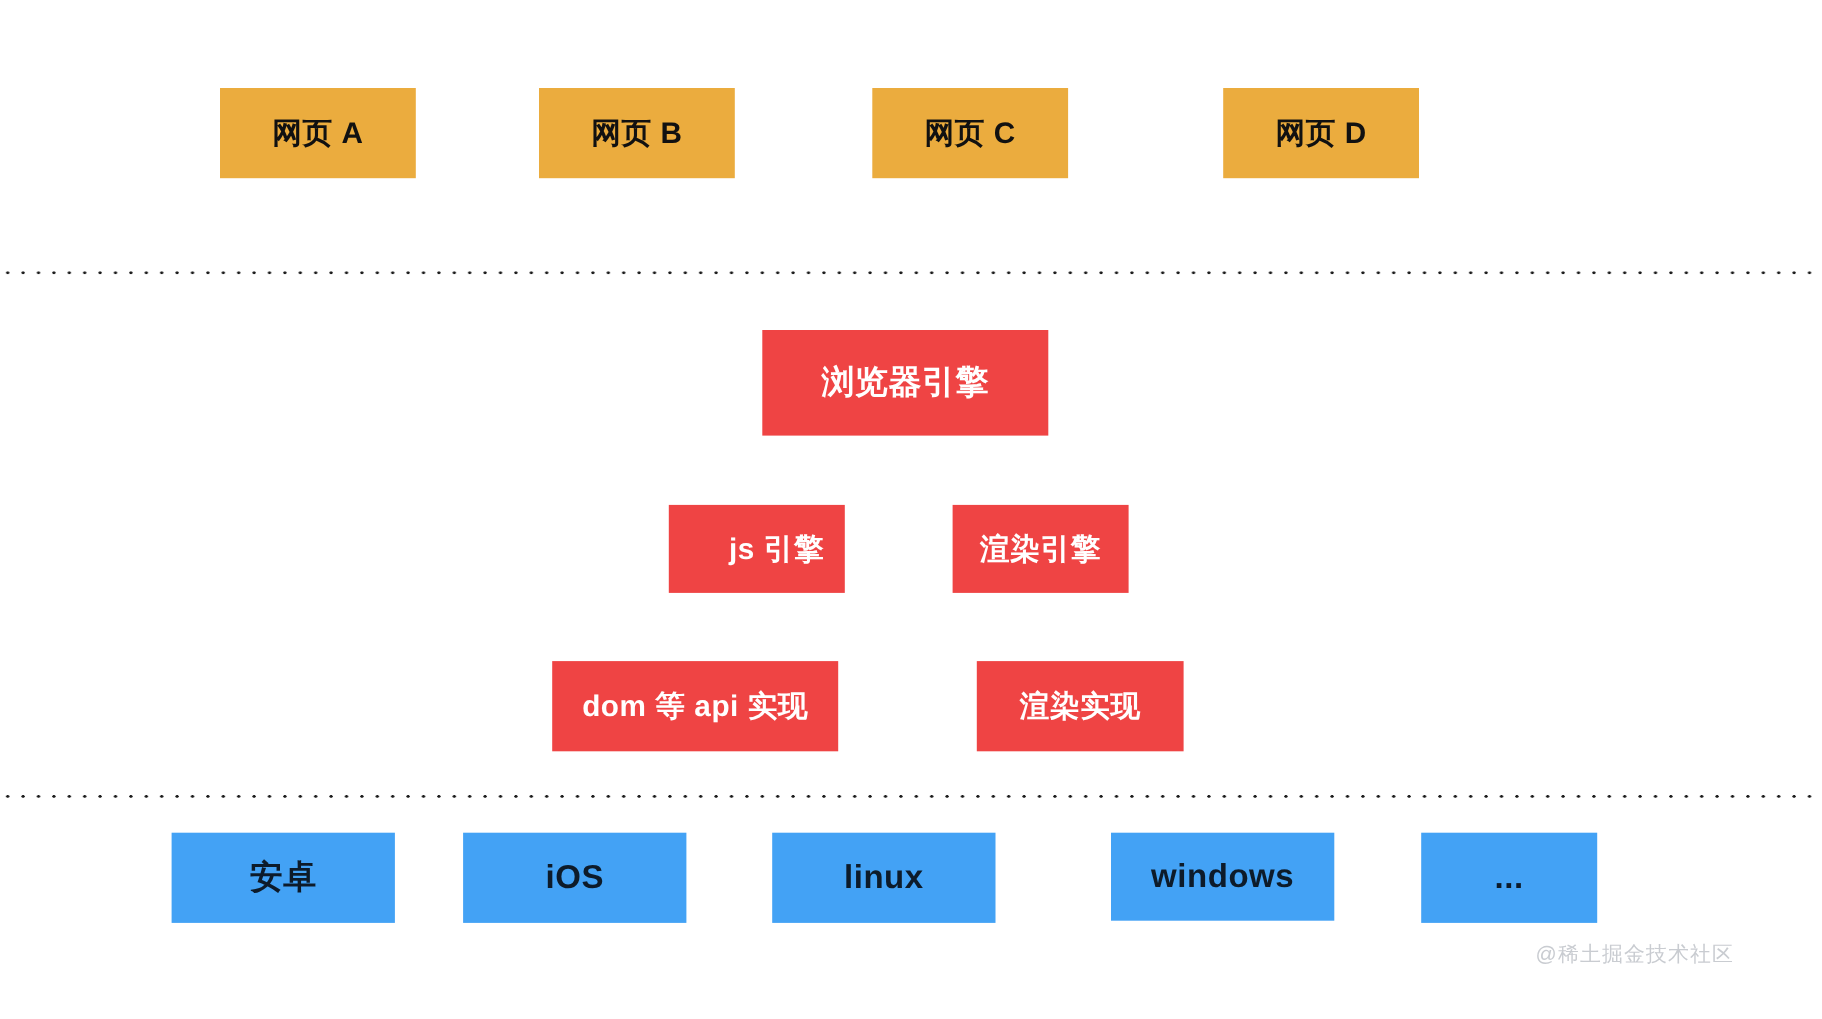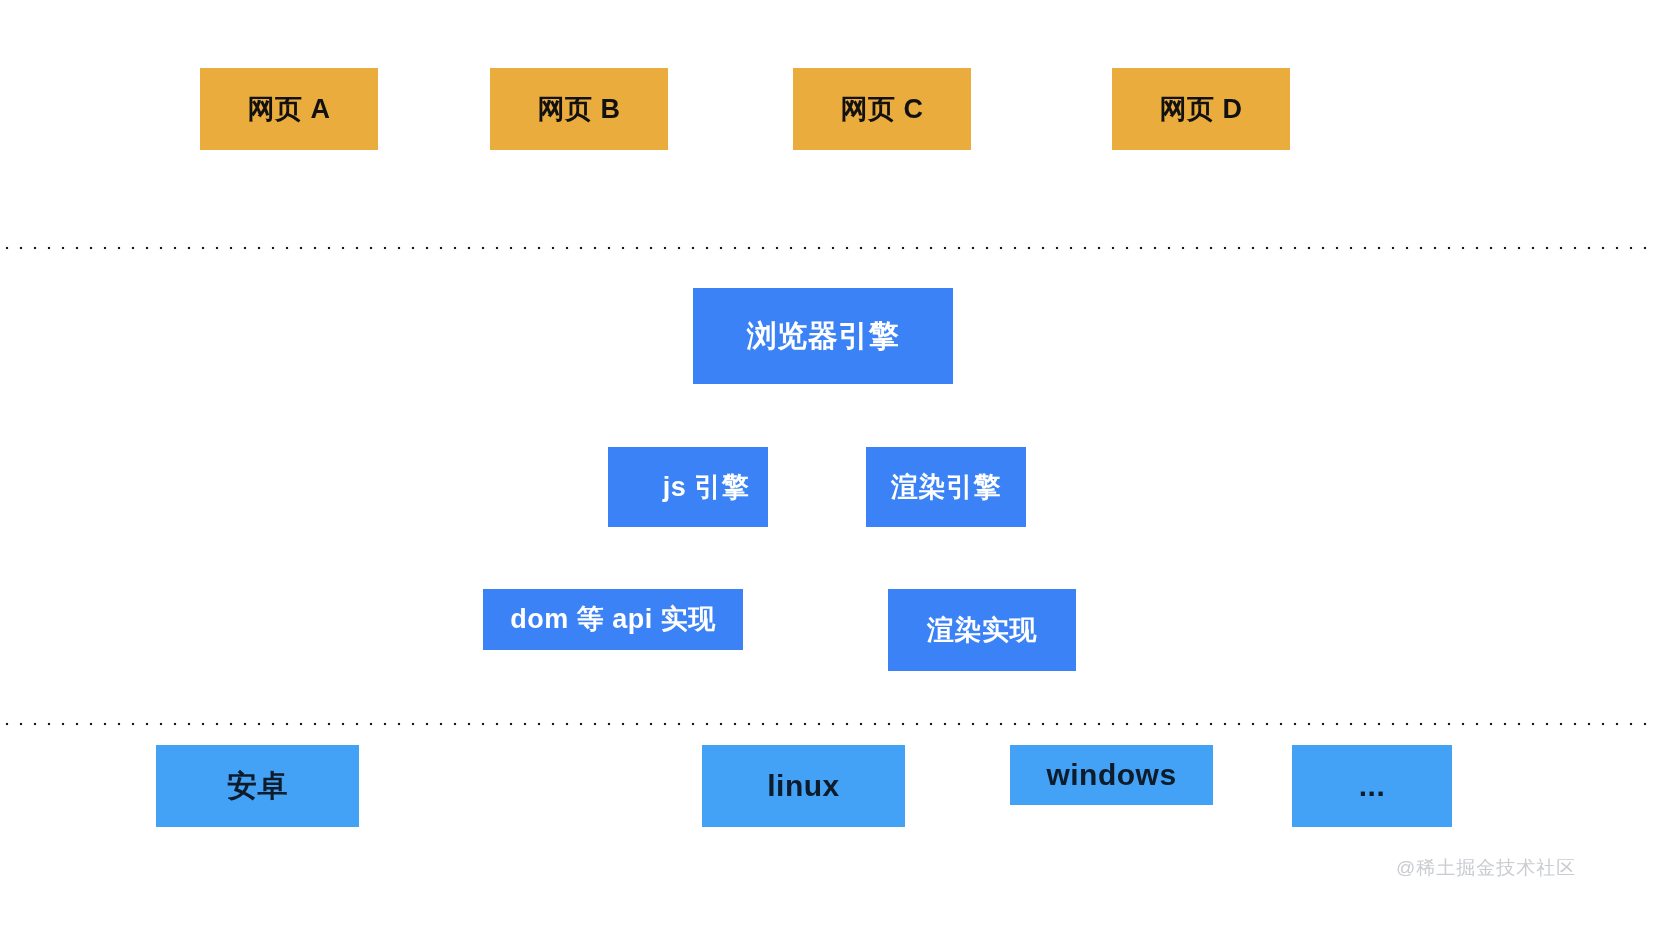--- a/index.html
+++ b/index.html
@@ -22,28 +22,29 @@
     position: absolute;
     display: flex;
     align-items: center;
     justify-content: center;
     box-sizing: border-box;
     font-weight: 700;
     letter-spacing: 0.5px;
     line-height: 1;
     text-align: center;
     white-space: nowrap;
+    margin-top: 12px;
   }
   .box-page {
     background: #EBAC3E;
     color: #111111;
     font-size: 27px;
   }
   .box-engine {
-    background: #3b82f6;
+    background: #ef4444;
     color: #ffffff;
     font-size: 27px;
   }
   .box-engine.lvl1 { font-size: 30px; }
   .box-os {
     background: #43A2F5;
     color: #0d1b2a;
     font-size: 30px;
   }
   .divider {
@@ -87,36 +88,39 @@
 
   <div class="box box-engine lvl1" style="left:693px; top:288px; width:260px; height:96px;">
     <span>浏览器引擎</span>
   </div>
   <div class="box box-engine" style="left:608px; top:447px; width:160px; height:80px;padding-left:36px;">
     <span>js 引擎</span>
   </div>
   <div class="box box-engine" style="left:866px; top:447px; width:160px; height:80px;">
     <span>渲染引擎</span>
   </div>
-  <div class="box box-engine" style="left:483px; top:589px; width:260px; height:61px;align-items:center;">
+  <div class="box box-engine" style="left:502px; top:589px; width:260px; height:82px;align-items:center;">
     <span>dom 等 api 实现</span>
   </div>
   <div class="box box-engine" style="left:888px; top:589px; width:188px; height:82px;">
     <span>渲染实现</span>
   </div>
 
   <div class="divider" style="top:722px;"></div>
 
   <div class="box box-os" style="left:156px; top:745px; width:203px; height:82px;">
     <span>安卓</span>
   </div>
+  <div class="box box-os" style="left:421px; top:745px; width:203px; height:82px;">
+    <span>iOS</span>
+  </div>
   <div class="box box-os" style="left:702px; top:745px; width:203px; height:82px;">
     <span>linux</span>
   </div>
-  <div class="box box-os" style="left:1010px; top:745px; width:203px; height:60px;">
+  <div class="box box-os" style="left:1010px; top:745px; width:203px; height:80px;">
     <span>windows</span>
   </div>
   <div class="box box-os" style="left:1292px; top:745px; width:160px; height:82px;">
     <span>...</span>
   </div>
 
   <div class="watermark" style="left:1396px; top:855px;">@稀土掘金技术社区</div>
 
 </div>
 

